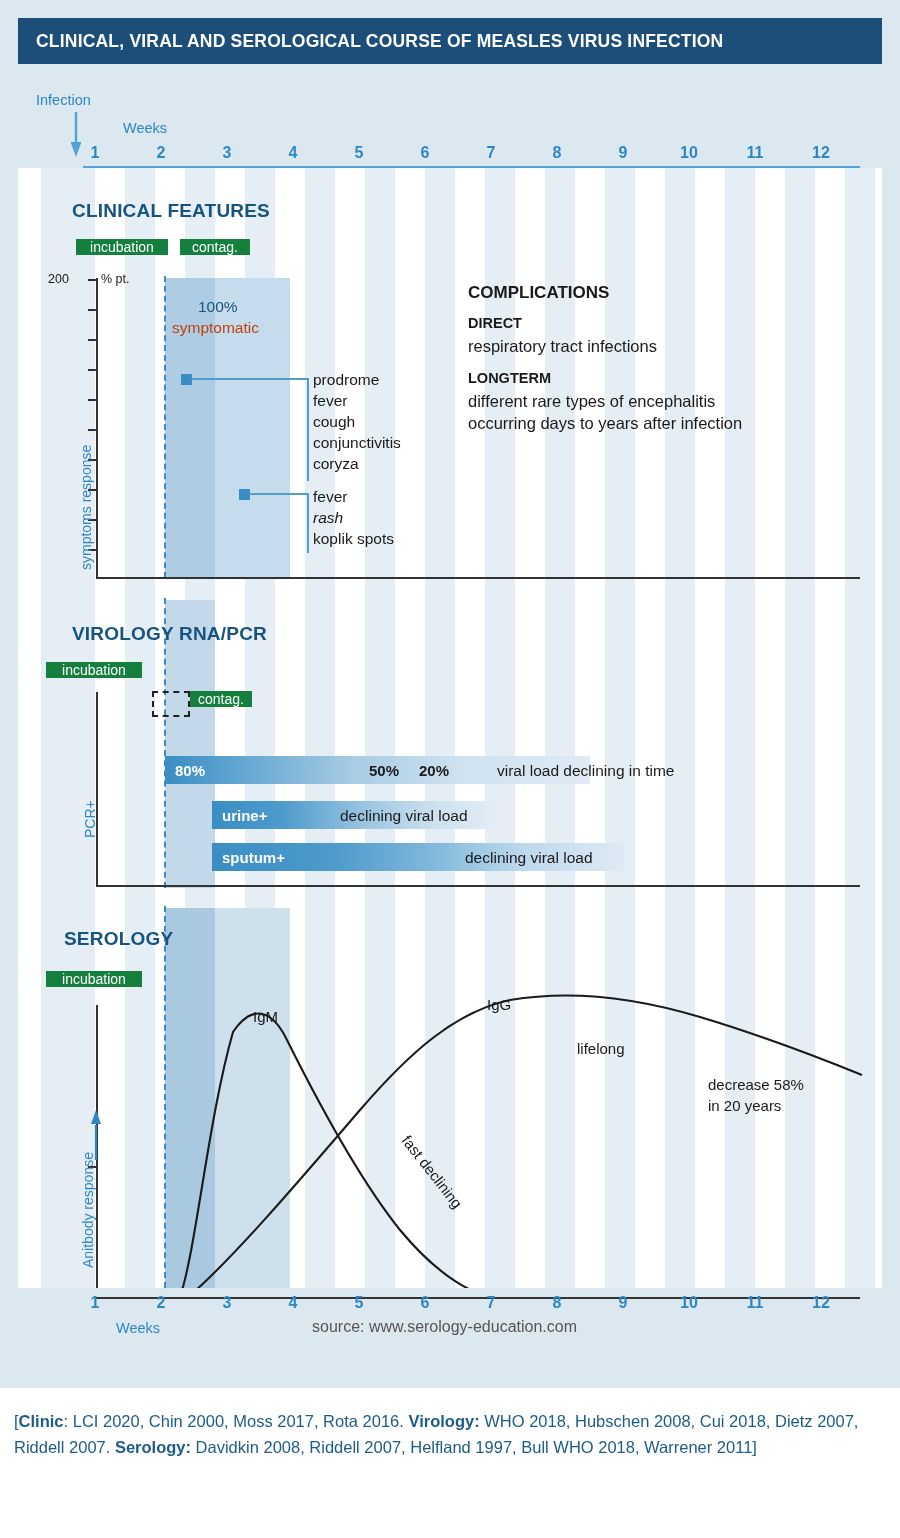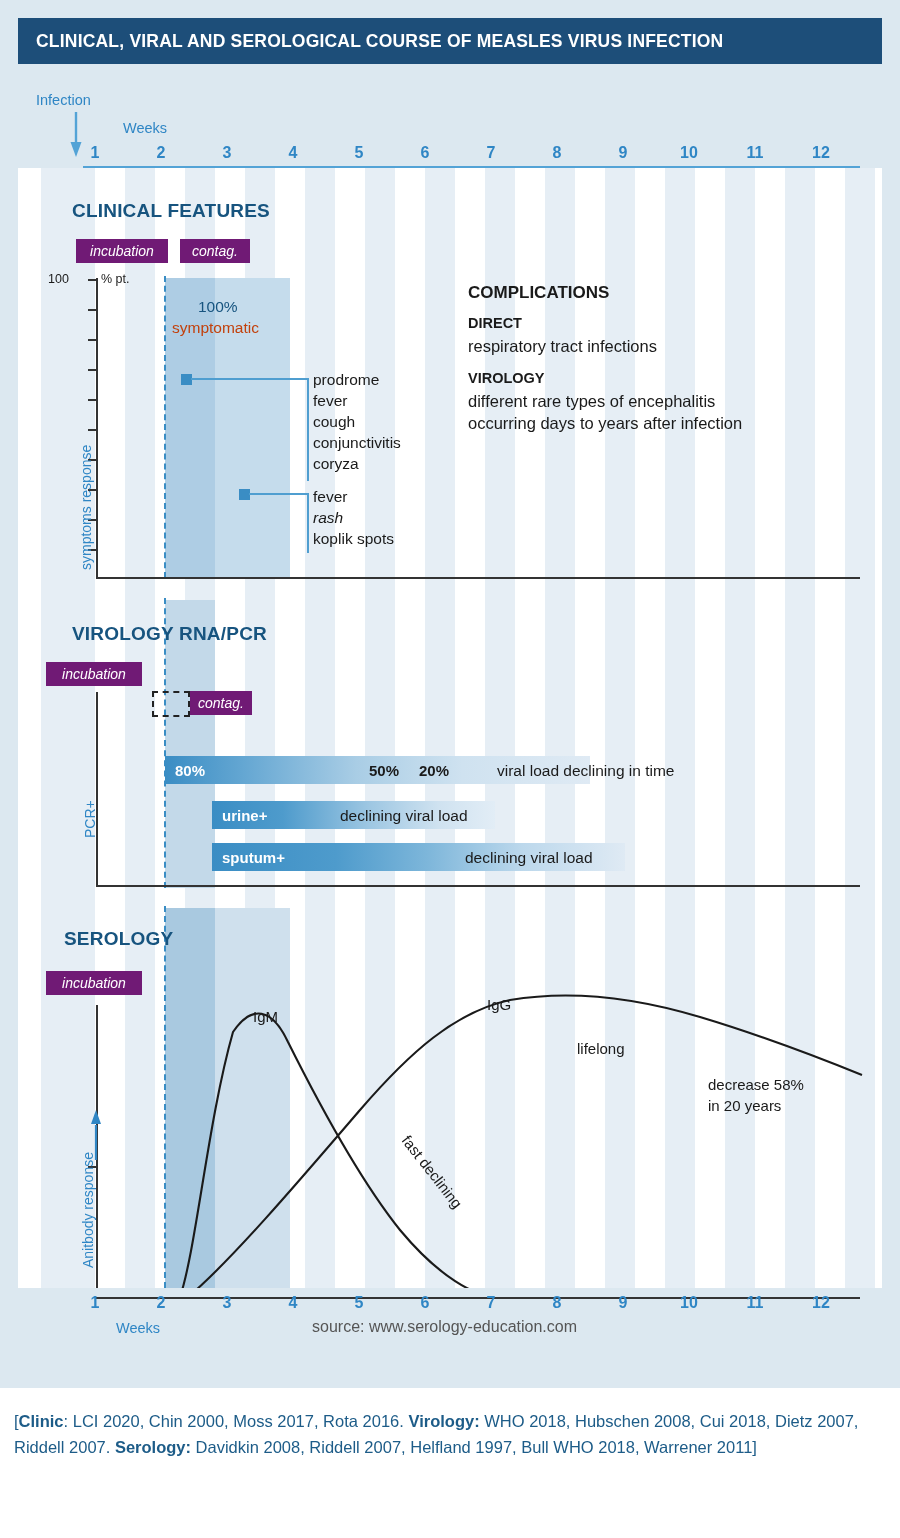--- a/index.html
+++ b/index.html
@@ -78,24 +78,24 @@
     transform:translateX(-50%);
     text-align:center;
   }
 
   
   .sect-title{
     position:absolute;
     color:#17547f;font-size:19px;font-weight:bold;letter-spacing:0.2px;
   }
   .badge{
-    position:absolute;height:24px;
-    background:#701a75;color:#ffffff;
+    position:absolute;height:16px;
+    background:#15803d;color:#ffffff;
     font-size:14px;
-    display:flex;align-items:center;justify-content:center;font-style:italic;
+    display:flex;align-items:center;justify-content:center;
   }
   .sep{
     position:absolute;height:1.6px;background:#333333;
   }
   .vaxis{
     position:absolute;width:1.6px;background:#333333;
   }
   .tick{position:absolute;height:1.6px;width:9px;background:#333333;}
   .dash-line{
     position:absolute;width:0;border-left:2px dashed #3a8dc4;
@@ -216,21 +216,21 @@
   <div class="tick" style="left:88px;top:309px;"></div>
   <div class="tick" style="left:88px;top:339px;"></div>
   <div class="tick" style="left:88px;top:369px;"></div>
   <div class="tick" style="left:88px;top:399px;"></div>
   <div class="tick" style="left:88px;top:429px;"></div>
   <div class="tick" style="left:88px;top:459px;"></div>
   <div class="tick" style="left:88px;top:489px;"></div>
   <div class="tick" style="left:88px;top:519px;"></div>
   <div class="tick" style="left:88px;top:549px;"></div>
 
-  <div class="txt" style="left:48px;top:272px;font-size:12.5px;">100</div>
+  <div class="txt" style="left:48px;top:272px;font-size:12.5px;">200</div>
   <div class="txt" style="left:101px;top:272px;font-size:12.5px;">% pt.</div>
 
   <div class="vlabel" style="left:78px;top:570px;">symptoms response</div>
 
   <div class="txt" style="left:198px;top:298px;color:#17547f;font-size:15.5px;">100%</div>
   <div class="txt" style="left:172px;top:319px;color:#c2410c;font-size:15.5px;">symptomatic</div>
 
   <div class="marker" style="left:181px;top:374px;"></div>
   <div class="lead" style="left:191px;top:378px;width:118px;height:1.6px;"></div>
   <div class="lead" style="left:307px;top:378px;width:1.6px;height:103px;"></div>
@@ -243,21 +243,21 @@
   <div class="marker" style="left:239px;top:489px;"></div>
   <div class="lead" style="left:249px;top:493px;width:60px;height:1.6px;"></div>
   <div class="lead" style="left:307px;top:493px;width:1.6px;height:60px;"></div>
   <div class="txt" style="left:313px;top:488px;">fever</div>
   <div class="txt" style="left:313px;top:509px;font-style:italic;">rash</div>
   <div class="txt" style="left:313px;top:530px;">koplik spots</div>
 
   <div class="txtb" style="left:468px;top:283px;font-size:17px;">COMPLICATIONS</div>
   <div class="txtb" style="left:468px;top:315px;font-size:14.5px;">DIRECT</div>
   <div class="txt" style="left:468px;top:337px;font-size:16.5px;">respiratory tract infections</div>
-  <div class="txtb" style="left:468px;top:370px;font-size:14.5px;">VIROLOGY</div>
+  <div class="txtb" style="left:468px;top:370px;font-size:14.5px;">LONGTERM</div>
   <div class="txt" style="left:468px;top:392px;font-size:16.5px;">different rare types of encephalitis</div>
   <div class="txt" style="left:468px;top:414px;font-size:16.5px;">occurring days to years after infection</div>
 
   <div class="sect-title" style="left:72px;top:623px;">VIROLOGY RNA/PCR</div>
 
   <div class="badge" style="left:46px;top:662px;width:96px;">incubation</div>
 
   <div style="position:absolute;left:152px;top:691px;width:38px;height:26px;border:2px dashed #222222;box-sizing:border-box;"></div>
   <div class="badge" style="left:190px;top:691px;width:62px;font-size:14px;">contag.</div>
 

